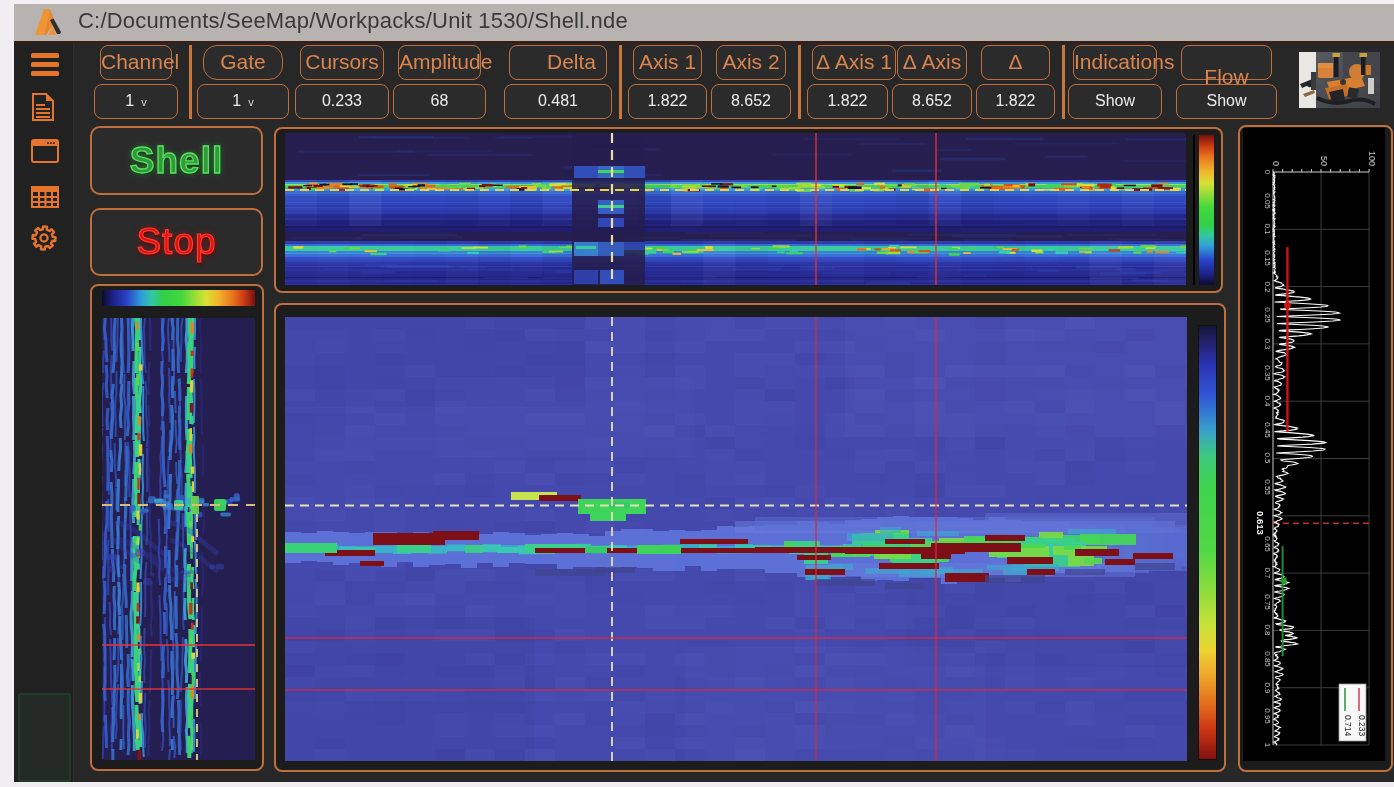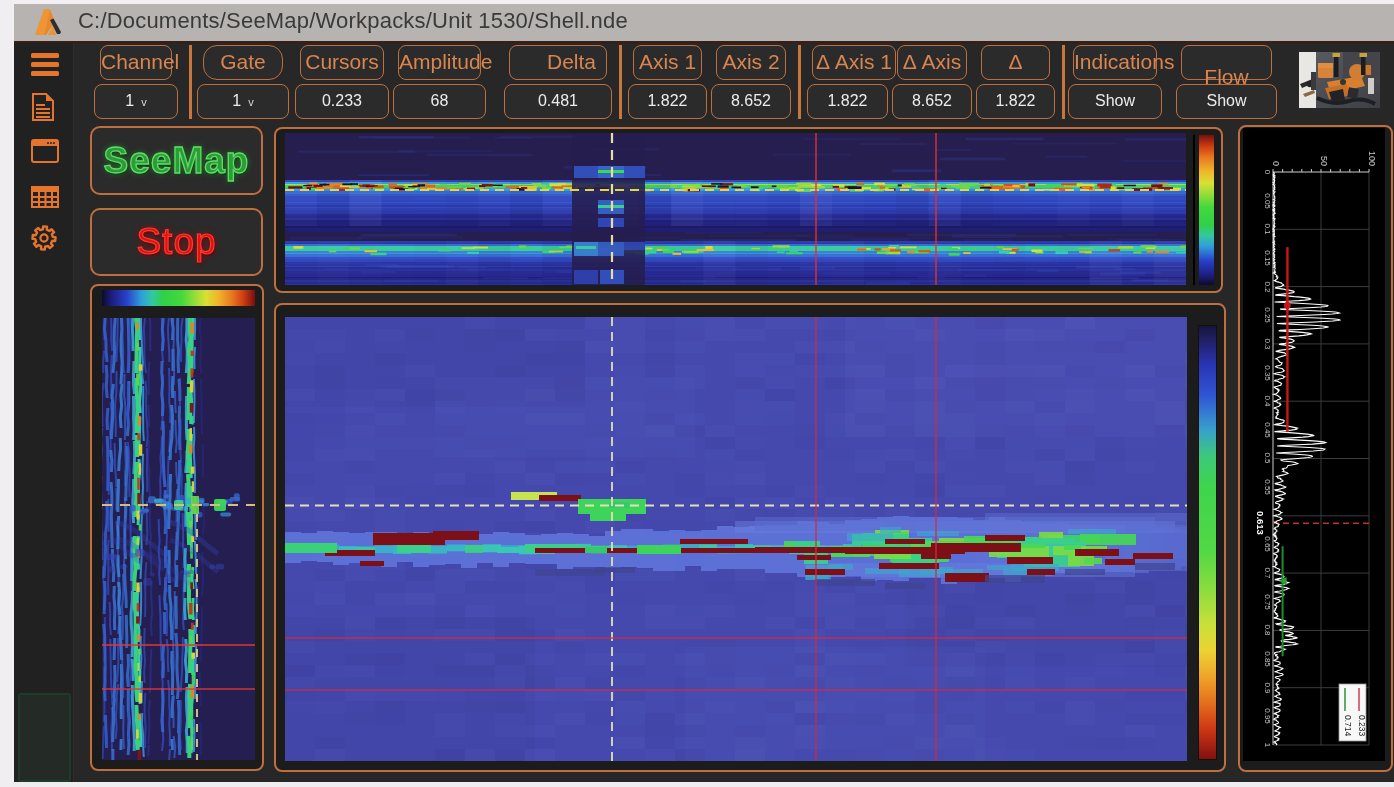--- a/index.html
+++ b/index.html
@@ -113,21 +113,21 @@
         <div class="tbval" style="left:962px;width:79px;">1.822</div>
         <div class="tblab" style="left:1059px;width:84px;">Indications</div>
         <div class="tbval" style="left:1054px;width:94px;">Show</div>
         <div class="tblab" style="left:1167px;width:91px; line-height:1.08; padding-top:20px;">Flow<br>Cursors</div>
         <div class="tbval" style="left:1162px;width:101px;">Show</div>
         <div class="tbsep" style="left:175px;"></div>
         <div class="tbsep" style="left:605px;"></div>
         <div class="tbsep" style="left:784px;"></div>
         <div class="tbsep" style="left:1048px;"></div>
       </div>
-    <div class="bigbtn" id="startbtn"><span>SeeMap</span></div>
+    <div class="bigbtn" id="startbtn"><span>Shell</span></div>
     <div class="bigbtn" id="stopbtn"><span>Stop</span></div>
     <div class="panel" id="leftpanel"></div>
     <div class="abs" id="lcolorbar"></div>
     <div class="abs" id="bscan"><svg width="153" height="442" viewBox="0 0 153 442">
           <rect width="153" height="442" fill="#251e51"></rect>
           <path d="M2.9 0 L1.9 11 L2.4 22" stroke="#3147be" stroke-width="2" fill="none" opacity="0.75"></path>
           <path d="M2.1 33 L1.1 44 L1.3 55" stroke="#3147be" stroke-width="2" fill="none" opacity="0.75"></path>
           <path d="M1.6 65 L0.2 76 L0.0 87 L0.3 98 L0.4 109" stroke="#3147be" stroke-width="2" fill="none" opacity="0.75"></path>
           <path d="M0.5 110 L-1.1 121 L-0.1 132 L-1.0 143" stroke="#3147be" stroke-width="2" fill="none" opacity="0.75"></path>
           <path d="M-0.4 158 L-1.2 169 L-0.6 180 L-0.3 191" stroke="#3147be" stroke-width="2" fill="none" opacity="0.75"></path>

